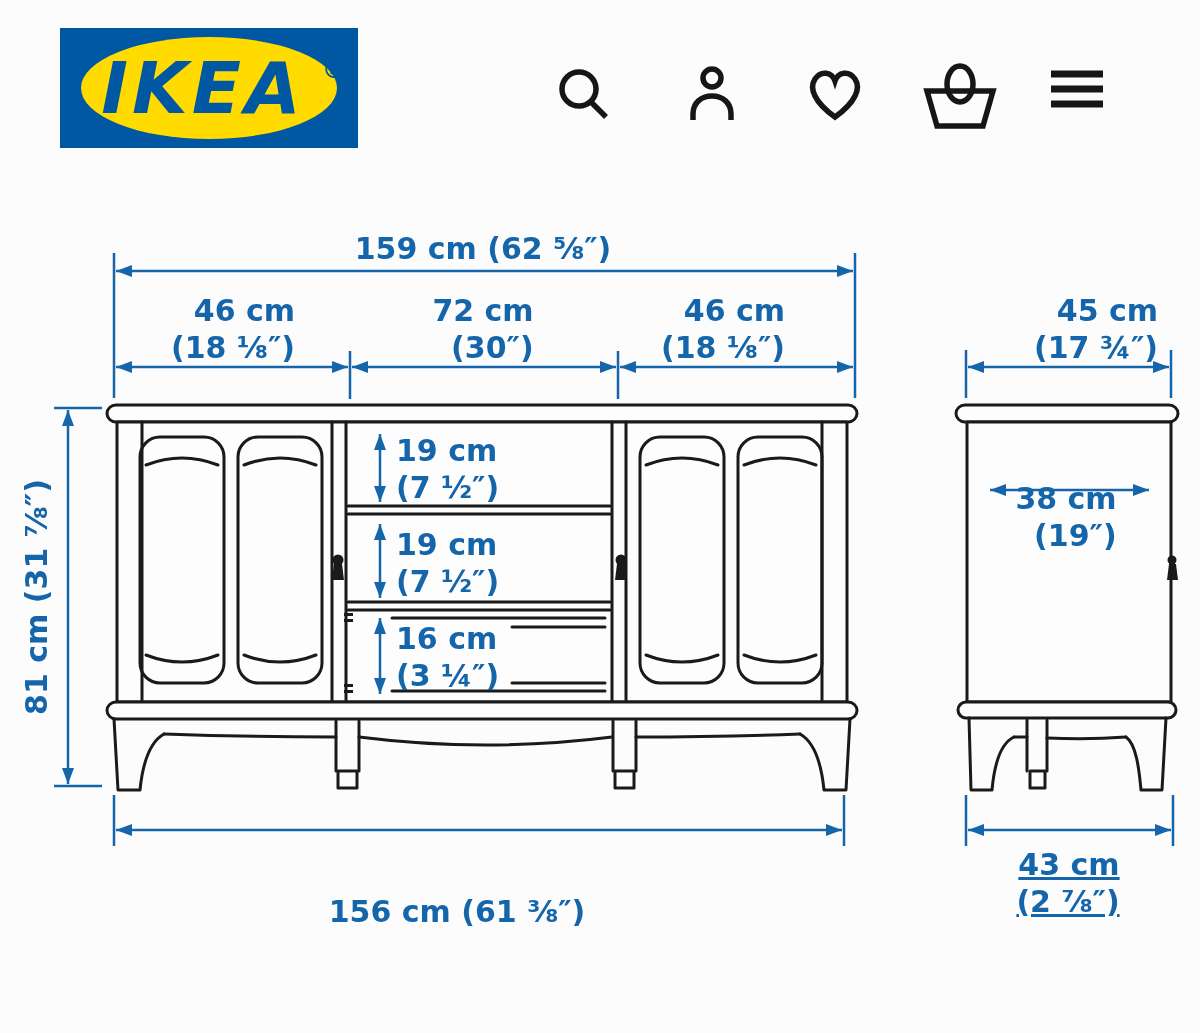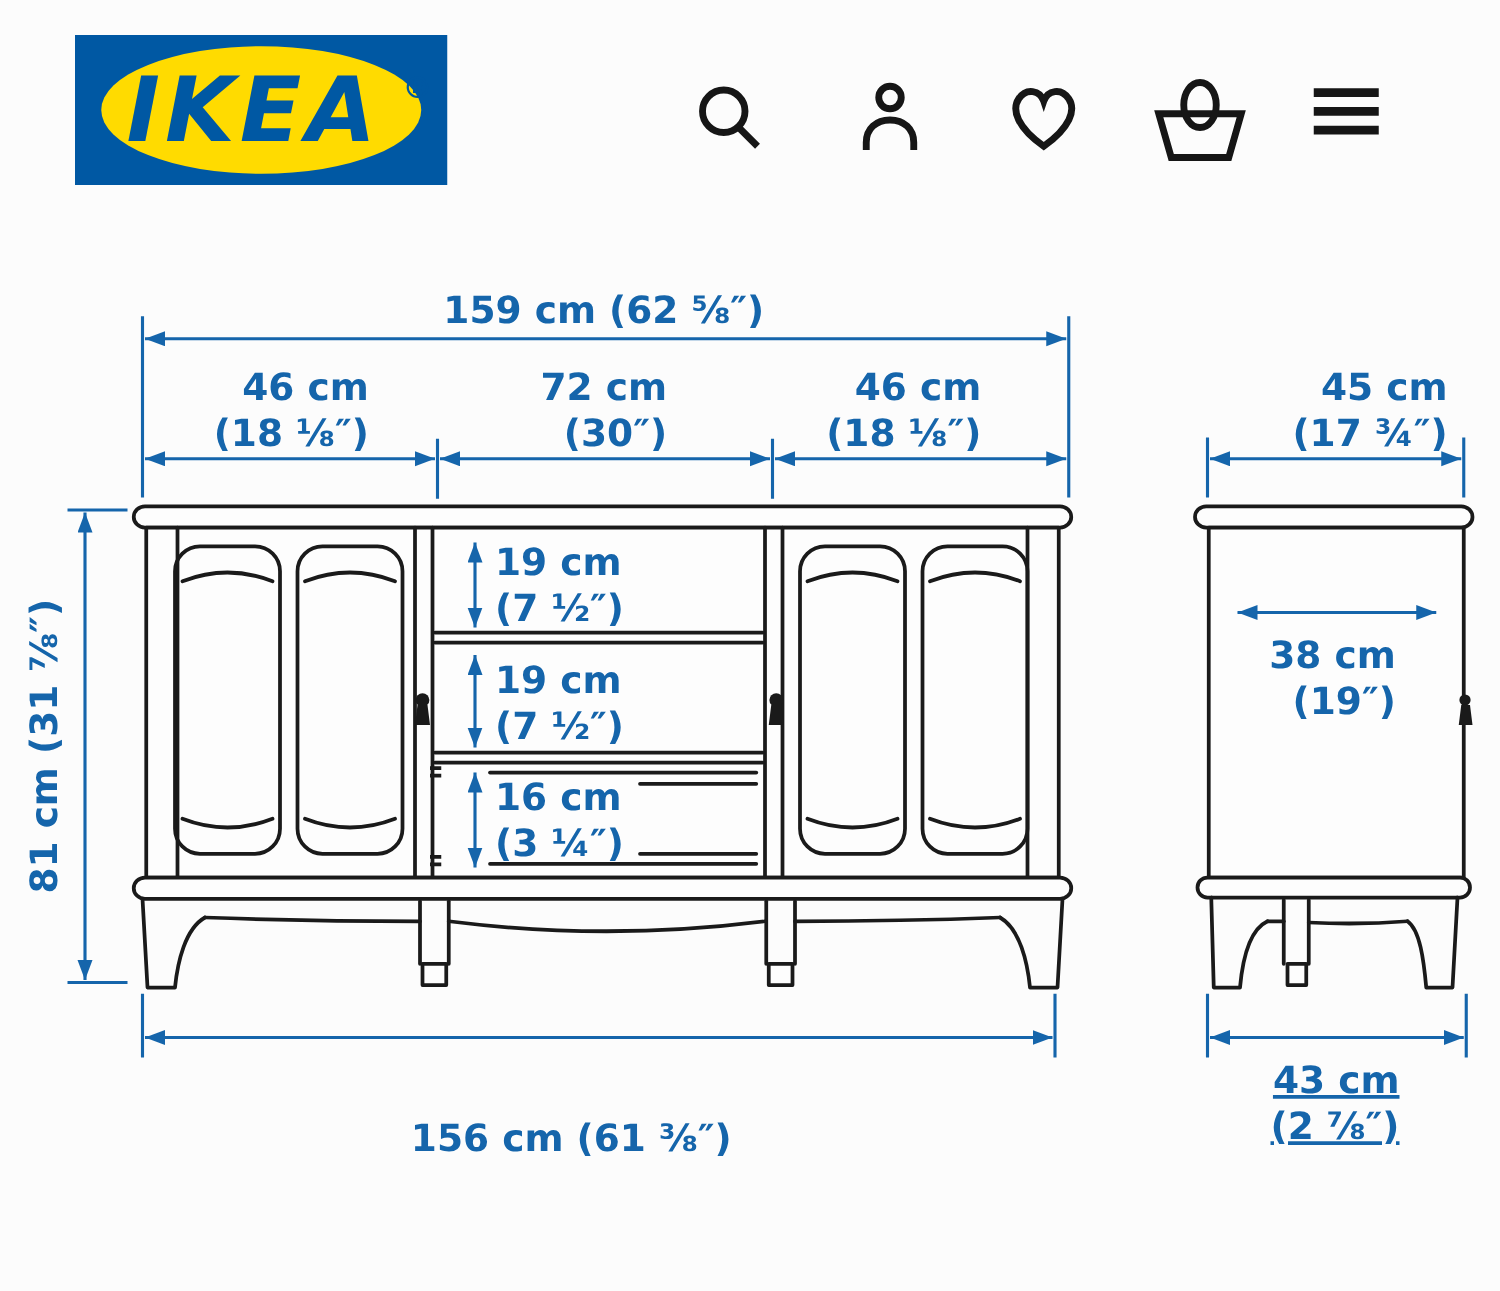--- a/index.html
+++ b/index.html
@@ -227,21 +227,21 @@
 </div>
 <div class="dim" style="left:396px;top:526px;">
   <span class="ln">19 cm</span>
   <span class="ln">(7 ½″)</span>
 </div>
 <div class="dim" style="left:396px;top:620px;">
   <span class="ln">16 cm</span>
   <span class="ln">(3 ¼″)</span>
 </div>
 
-<div class="dim center" style="left:1066px;top:506px;">
+<div class="dim center" style="left:1066px;top:480px;">
   <span class="ln">38 cm</span>
   <span class="ln">(19″)</span>
 </div>
 
 <div class="dim center" style="left:457px;top:845px;margin-top:48px;">156 cm (61 ⅜″)</div>
 
 <div class="dim center" style="left:1068px;top:846px;text-decoration:underline;">
   <span class="ln">43 cm</span>
   <span class="ln">(2 ⅞″)</span>
 </div>

